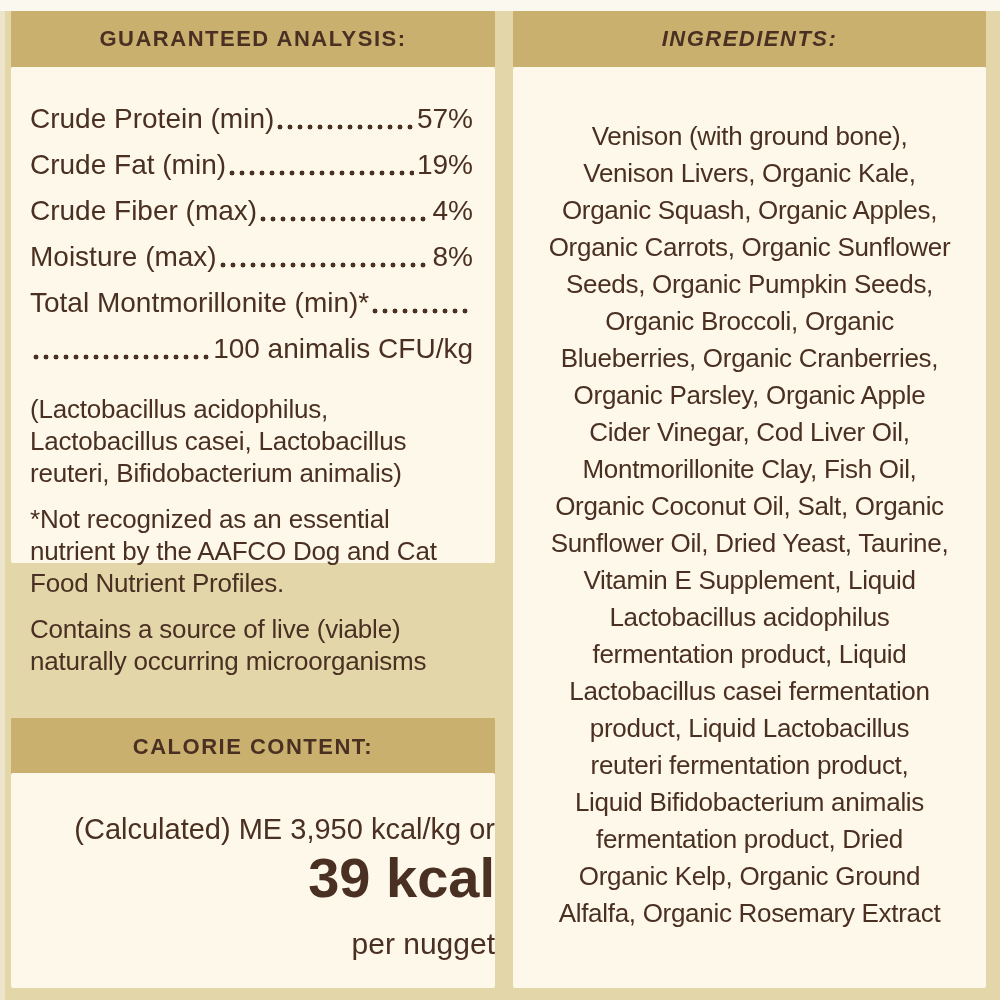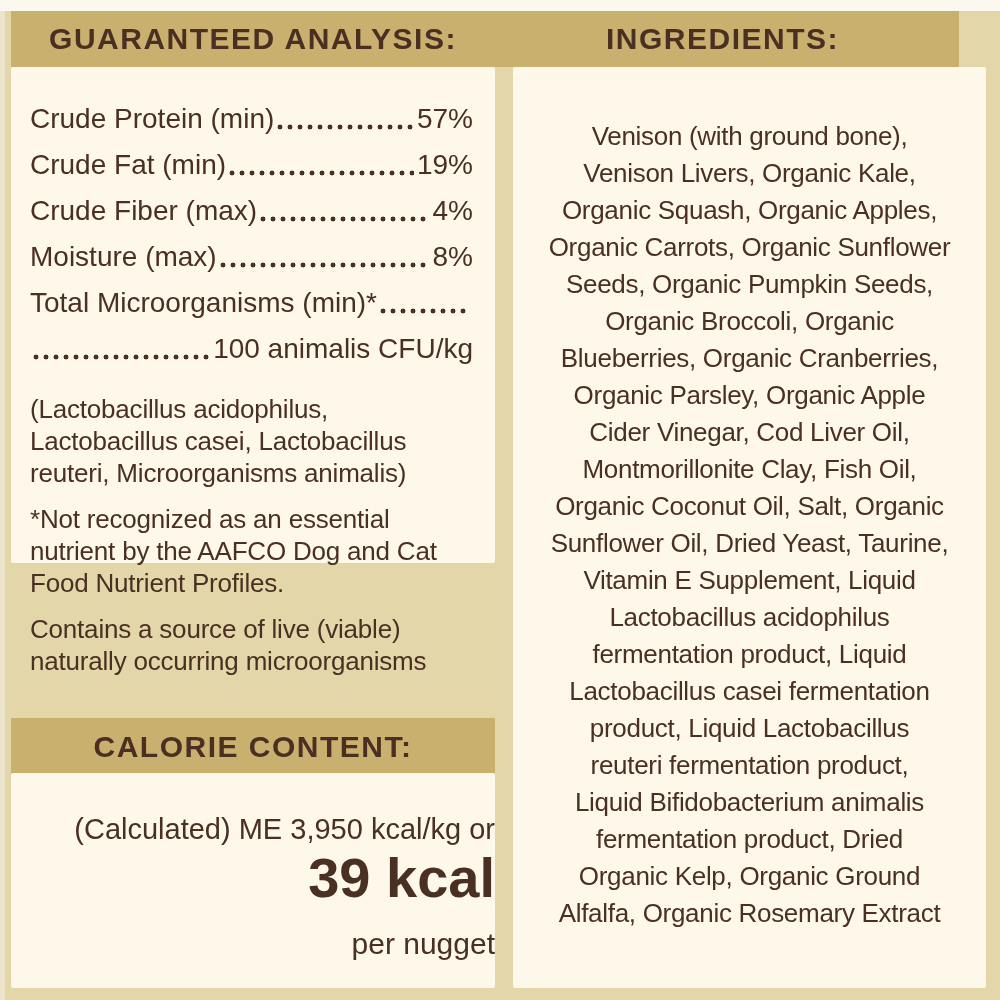--- a/index.html
+++ b/index.html
@@ -21,37 +21,37 @@
   .edge-top{position:absolute;left:0;top:0;width:1000px;height:11px;background:var(--edge-top);}
   .edge-left{position:absolute;left:0;top:11px;width:5px;height:989px;background:var(--edge-left);}
 
   .bar{
     position:absolute;
     background:var(--bar);
     display:flex;align-items:center;justify-content:center;
     border-radius:1px;
   }
   .bar .bar-title{
-    font-size:30px;font-weight:700;letter-spacing:1.5px;
+    font-size:22px;font-weight:700;letter-spacing:1.5px;
     color:var(--ink);white-space:nowrap;
   }
   .panel{
     position:absolute;
     background:var(--panel);
     border-radius:2px;
   }
 
   
   .bar-analysis {left:11px; top:11px;  width:484px; height:56px;}
   .panel-analysis{left:11px; top:67px;  width:484px; height:496px;}
   .bar-calorie  {left:11px; top:718px; width:484px; height:57px;}
   .panel-calorie{left:11px; top:773px; width:484px; height:215px;}
 
   
-  .bar-ingredients  {left:486px; top:11px; width:473px; height:56px;}
+  .bar-ingredients  {left:513px; top:11px; width:473px; height:56px;font-style:italic;}
   .panel-ingredients{left:513px; top:67px; width:473px; height:921px;}
 
   
   .rows{padding:20px 22px 0 19px;}
   .arow{
     display:flex;align-items:flex-end;
     height:46px;
     font-size:28px;line-height:1.05;
     white-space:nowrap;
   }
@@ -110,32 +110,32 @@
         <span class="alabel">Crude Fiber (max)</span>
         <span class="dots"></span>
         <span class="avalue">4%</span>
       </div>
       <div class="arow">
         <span class="alabel">Moisture (max)</span>
         <span class="dots"></span>
         <span class="avalue">8%</span>
       </div>
       <div class="arow">
-        <span class="alabel">Total Microorganisms (min)*</span>
+        <span class="alabel">Total Montmorillonite (min)*</span>
         <span class="dots"></span>
       </div>
       <div class="arow">
         <span class="dots"></span>
         <span class="avalue">100 animalis CFU/kg</span>
       </div>
     </div>
   <div class="notes">
       <p class="note">(Lactobacillus acidophilus,
 Lactobacillus casei, Lactobacillus
-reuteri, Microorganisms animalis)</p>
+reuteri, Bifidobacterium animalis)</p>
       <p class="note">*Not recognized as an essential
 nutrient by the AAFCO Dog and Cat
 Food Nutrient Profiles.</p>
       <p class="note">Contains a source of live (viable)
 naturally occurring microorganisms</p>
     </div>
 </div>
 
 <div class="bar bar-calorie">
   <span class="bar-title">CALORIE CONTENT:</span>

